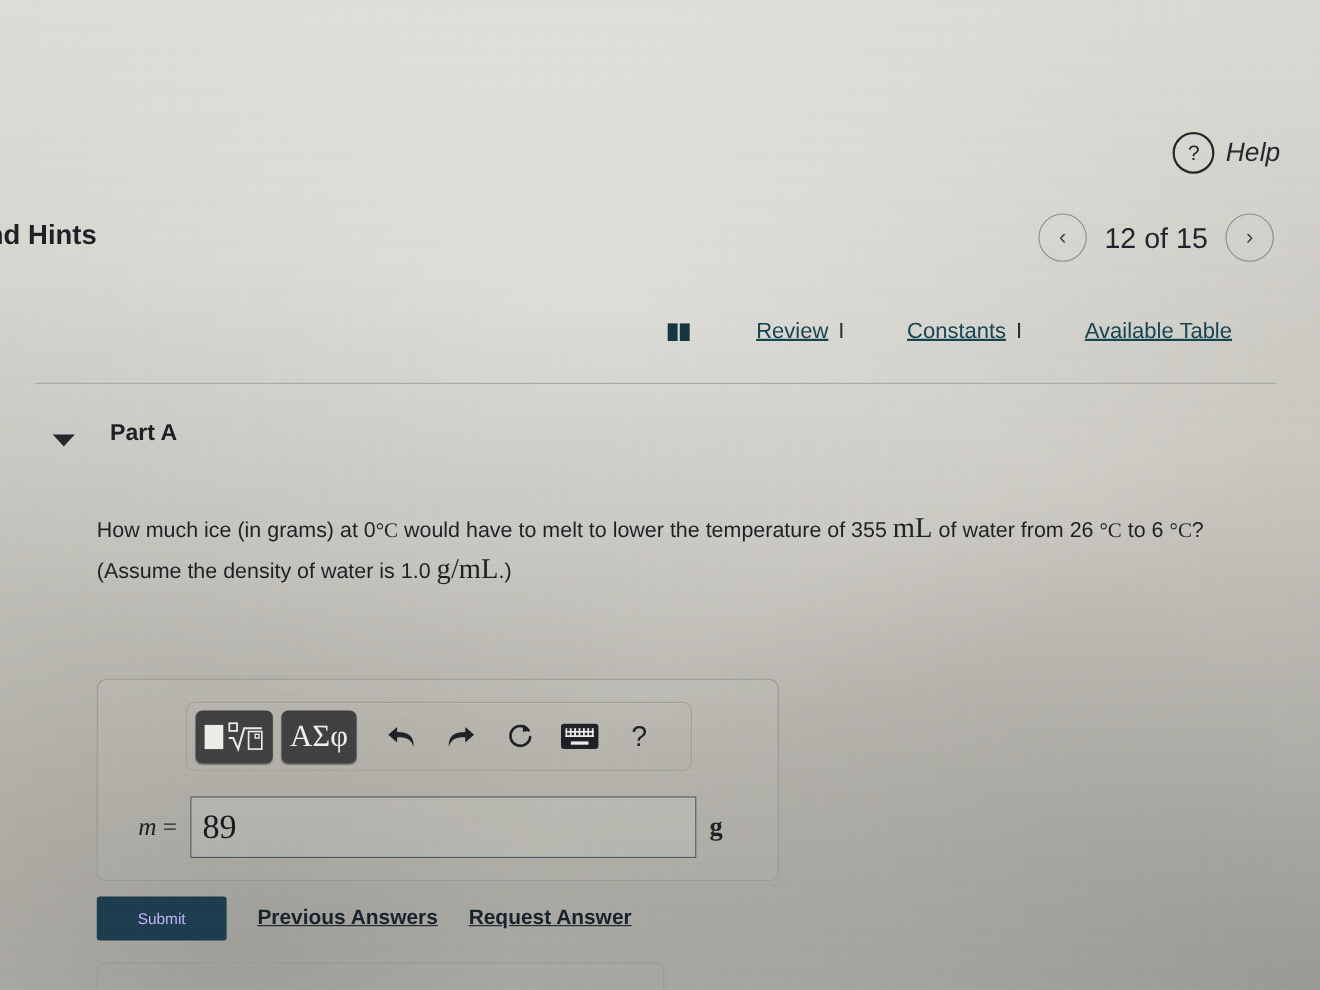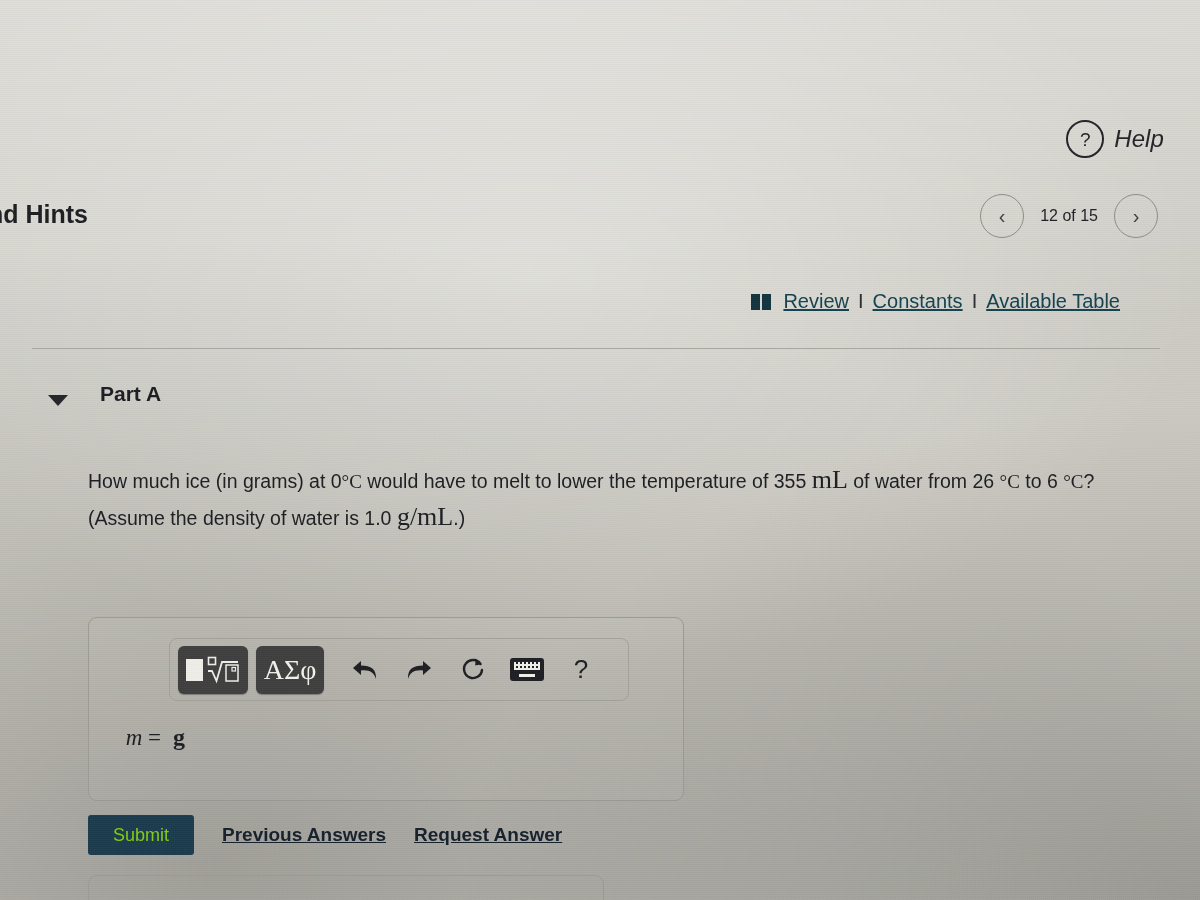--- a/index.html
+++ b/index.html
@@ -97,21 +97,21 @@
   .pager-btn {
     width: 42px; height: 42px;
     border-radius: 50%;
     border: 1.6px solid #8d8d8a;
     display:flex; align-items:center; justify-content:center;
     color:#3a3c40;
     font-size: 20px;
     background: transparent;
   }
   .pager-count {
-    font-size: 16px;
+    font-size: 26px;
     color: #20222a;
   }
 
   .divider {
     position: absolute;
     left: 32px; top: 348px;
     width: 1128px; height: 1px;
     background: #a9a8a2;
   }
 
@@ -135,20 +135,21 @@
     position: absolute;
     top:0; width: 9px; height: 16px;
     background: #13343f;
   }
   .book-icon::before { left: 0; }
   .book-icon::after  { left: 11px; }
   .rlink {
     color: #144250;
     text-decoration: underline;
     cursor: pointer;
+    margin-left: 48px;
   }
   .sep { color:#2a2c30; }
 
   
   .part-row {
     position: absolute;
     left: 48px; top: 382px;
     display: flex; align-items: flex-end; gap: 32px;
   }
   .tri-down {
@@ -200,20 +201,21 @@
   .hint-label { text-decoration: none; }
 
   
   .answer-panel {
     position: absolute;
     left: 88px; top: 617px;
     width: 594px; height: 182px;
     border: 1.4px solid #9b9a93;
     border-radius: 9px;
     background: rgba(255,255,255,0.045);
+    padding-left: 24px;
   }
   .tool-panel {
     position: absolute;
     left: 80px; top: 20px;
     width: 460px; height: 63px;
     border: 1.3px solid #a3a29a;
     border-radius: 8px;
     display: flex;
     align-items: center;
     gap: 0px;
@@ -306,25 +308,25 @@
   
   .submit-row {
     position: absolute;
     left: 88px; top: 815px;
     display: flex;
     align-items: center;
     gap: 28px;
   }
   .submit-btn {
     background: #1b3c4e;
-    color: #84cc16;
+    color: #c4b5fd;
     border: none;
     border-radius: 3px;
-    width: 106px; height: 40px;
-    font-size: 18px;
+    width: 118px; height: 40px;
+    font-size: 14px;
     font-family: "Liberation Sans", sans-serif;
     cursor: pointer;
   }
   .alink {
     color: #15202b;
     font-size: 19px;
     font-weight: bold;
     text-decoration: underline;
     cursor: pointer;
   }
@@ -421,20 +423,21 @@
 
       <div class="tbtn">
         <span class="kbd"></span>
       </div>
 
       <div class="tbtn">?</div>
     </div>
 
     <div class="input-row">
       <span class="mlabel"><span>m</span><span class="eq"> =</span></span>
+      <div class="ansbox">89</div>
       <span class="unit">g</span>
     </div>
   </div>
 
   <div class="submit-row">
     <button class="submit-btn">Submit</button>
     <span class="alink">Previous Answers</span>
     <span class="alink">Request Answer</span>
   </div>
 

